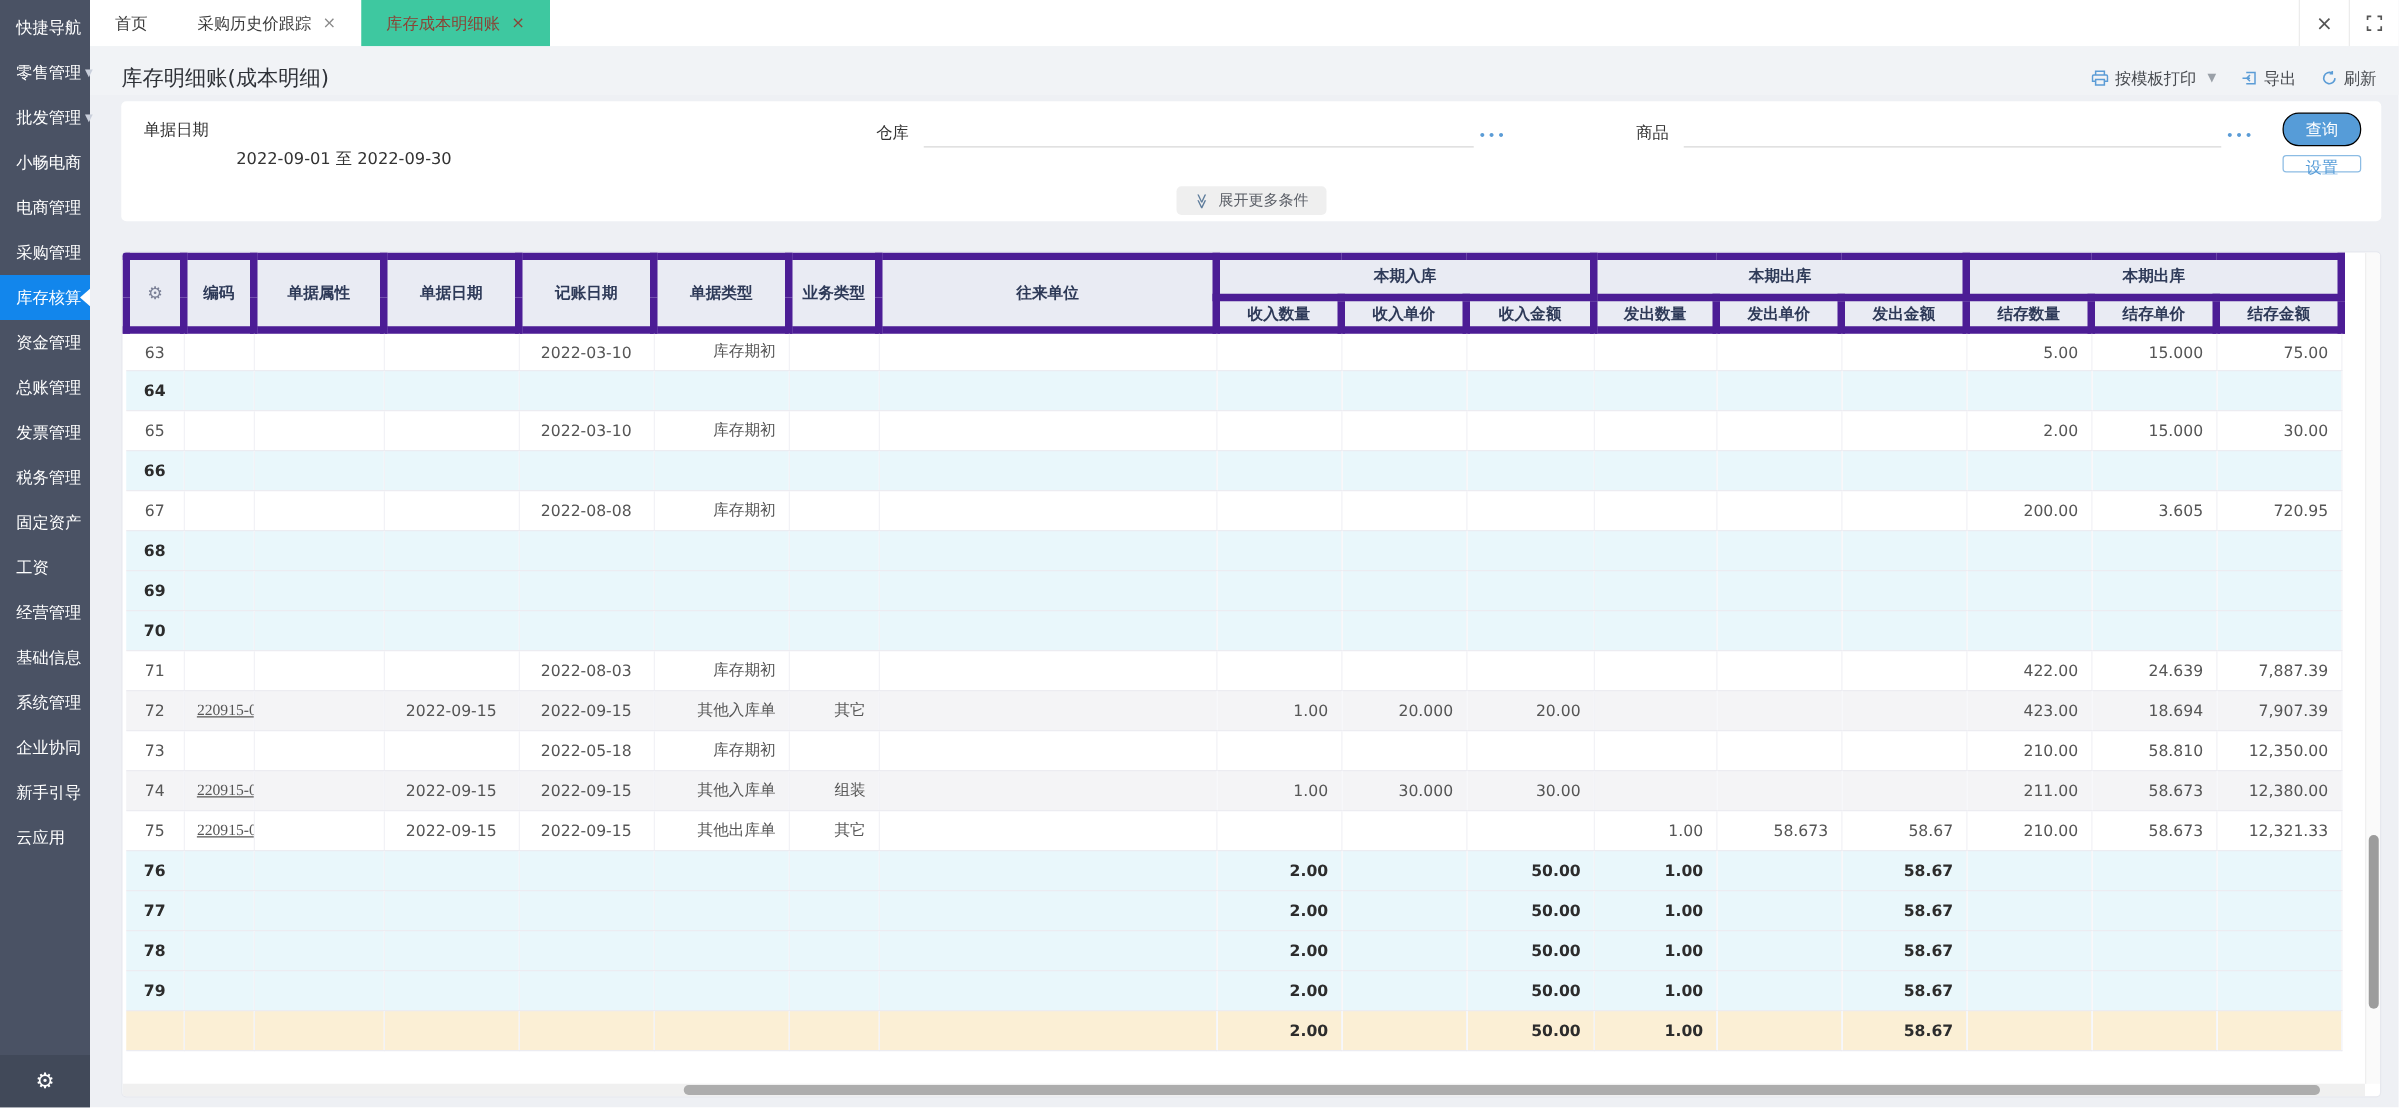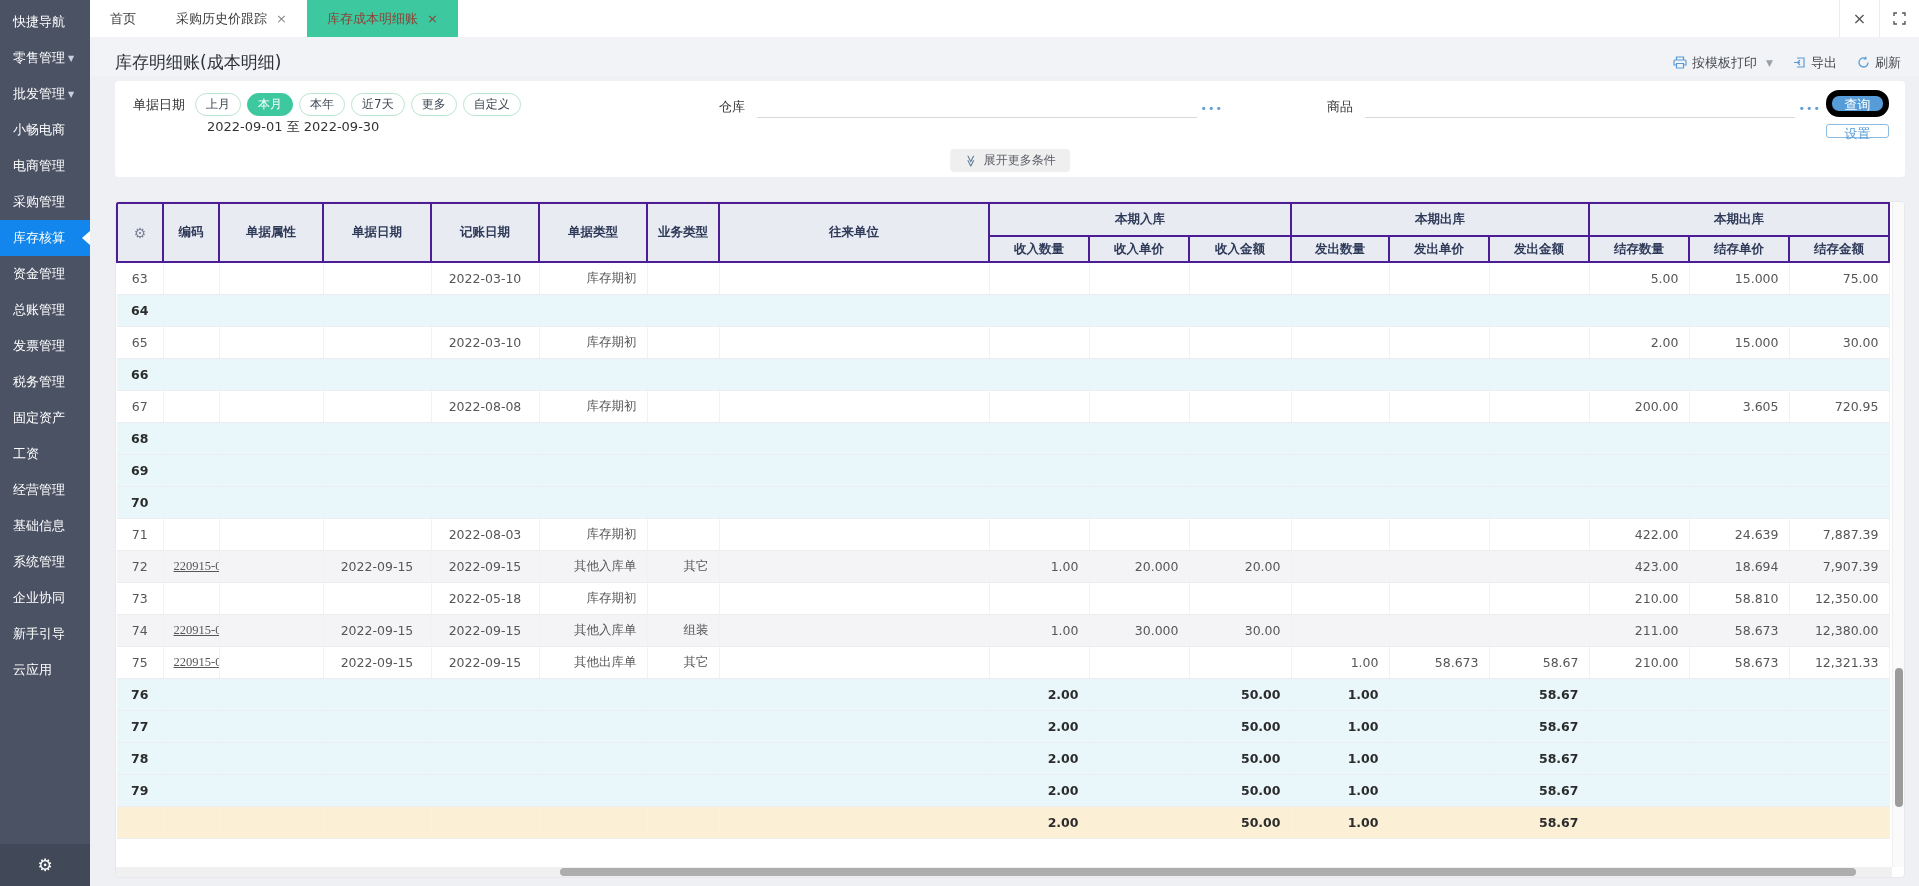--- a/index.html
+++ b/index.html
@@ -1,21 +1,21 @@
 <!DOCTYPE html>
 <html><head>
 <meta charset="utf-8">
 <style>
   * { box-sizing: border-box; margin: 0; padding: 0; }
   html,body { width:1919px; height:886px; overflow:hidden;
     font-family:"DejaVu Sans","Liberation Sans",sans-serif; }
   .app { display:flex; width:1919px; height:886px; background:#eef0f4; }
 
   
-  .sidebar { width:90px; background:#4a5264; color:#fff; display:flex; flex-direction:column; flex:none;gap:29px; }
+  .sidebar { width:72px; background:#4a5264; color:#fff; display:flex; flex-direction:column; flex:none;gap:29px; }
   .side-items { flex:1; padding-top:4px; }
   .side-item { height:36px; display:flex; align-items:center; padding-left:13px;
     font-size:13px; cursor:pointer; position:relative; white-space:nowrap; }
   .side-item .caret { font-size:8px; margin-left:3px; color:#c9cfdb; }
   .side-item.active { background:#1286ec; }
   .side-item.active::after { content:""; position:absolute; right:0; top:50%; margin-top:-7px;
     border-right:8px solid #fff; border-top:7px solid transparent; border-bottom:7px solid transparent; }
   .side-footer { height:42px; background:#414959; display:flex; align-items:center; justify-content:center;
     font-size:17px; color:#fff; cursor:pointer; }
 
@@ -50,35 +50,35 @@
     background:#fff; font-size:12px; color:#3d4752; cursor:pointer; white-space:nowrap; }
   .chip.active { background:#3ec8a0; border-color:#3ec8a0; color:#fff; }
   .fdate-range { position:absolute; left:92px; top:37px; font-size:13px; color:#333; }
   .ffield { position:absolute; top:14px; display:flex; align-items:flex-end; }
   .ffield .flabel { margin-right:12px; }
   .funderline { height:22px; border-bottom:1px solid #d8d8d8; position:relative; }
   .fdots { position:absolute; right:-26px; bottom:2px; color:#5b9cd6; font-size:11px; letter-spacing:1px; cursor:pointer; }
   .fw { left:604px; } .fw .funderline { width:440px; }
   .fp { left:1212px; } .fp .funderline { width:430px; }
   .fbtns { position:absolute; right:16px; top:9px; display:flex; flex-direction:column; gap:7px; }
-  .btn-query { width:63px; height:27px; background:#569cd8; border:6px solid #000000; color:#fff;
+  .btn-query { width:63px; height:27px; background:#569cd8; border:1px solid #000000; color:#fff;
     border-radius:13px; font-size:13px; cursor:pointer; }
   .btn-settings { width:63px; height:14px; background:#fff; border:1px solid #8cbce4; color:#569cd8;
     border-radius:3px; font-size:13px; cursor:pointer; }
   .expand-pill { position:absolute; left:50%; transform:translateX(-50%); bottom:5px; height:23px;
     background:#efefef; border-radius:4px; padding:0 14px; display:flex; align-items:center; gap:7px;
     font-size:12px; color:#5a5e66; cursor:pointer; }
   .expand-pill .dchev { color:#5f7d9c; font-size:12px; display:inline-block; transform:rotate(90deg); line-height:1; }
 
   
   .table-card { position:relative; flex:1; background:#fff; border-radius:4px;
     margin:24px 14px 8px 25px; overflow:hidden; border:1px solid #e6e8ee; }
   table { border-collapse:collapse; table-layout:fixed; width:1772px; }
   thead th { background:#e9ebf3; color:#2e3a58; font-weight:bold; font-size:12.5px;
-    border:2px solid #4c1d95; padding:0 4px; }
+    border:6px solid #4c1d95; padding:0 4px; }
   thead tr.grp th { height:33px; }
   thead tr.sub th { height:26px; }
   .gear-icon { color:#7b8096; font-size:14px; cursor:pointer; font-weight:normal; }
   tbody td { height:32px; padding:0 10px; font-size:12.5px; color:#565656; white-space:nowrap;
     overflow:hidden; border-bottom:1px solid #ececf1; border-right:1px solid #f2f2f6; }
   tbody tr.plain  { background:#fff; }
   tbody tr.stripe { background:#f4f4f6; }
   tbody tr.summary { background:#e9f7fb; }
   tbody tr.total   { background:#fbefd5; }
   tbody tr.summary td, tbody tr.total td { font-weight:bold; color:#2c2c2c; }
@@ -215,28 +215,20 @@
             <path d="M11 6.5 A4.5 4.5 0 1 1 8.8 2.6 M8.8 0.8 V2.9 H6.7"></path>
           </svg>
           <span>刷新</span>
         </span>
       </div>
     </div>
 
     <div class="filter-card">
       <div class="fdate">
         <span class="flabel">单据日期</span>
-        <div class="chips" id="chips">
-            <span class="chip">上月</span>
-            <span class="chip active">本月</span>
-            <span class="chip">本年</span>
-            <span class="chip">近7天</span>
-            <span class="chip">更多</span>
-            <span class="chip">自定义</span>
-          </div>
       </div>
       <div class="fdate-range">2022-09-01 至 2022-09-30</div>
 
       <div class="ffield fw">
         <span class="flabel">仓库</span>
         <div class="funderline">
           <span class="fdots">•••</span>
         </div>
       </div>
       <div class="ffield fp">

